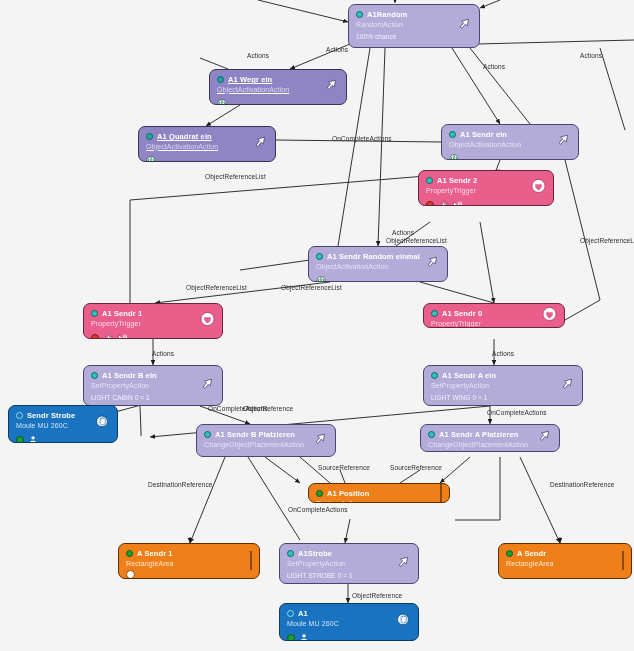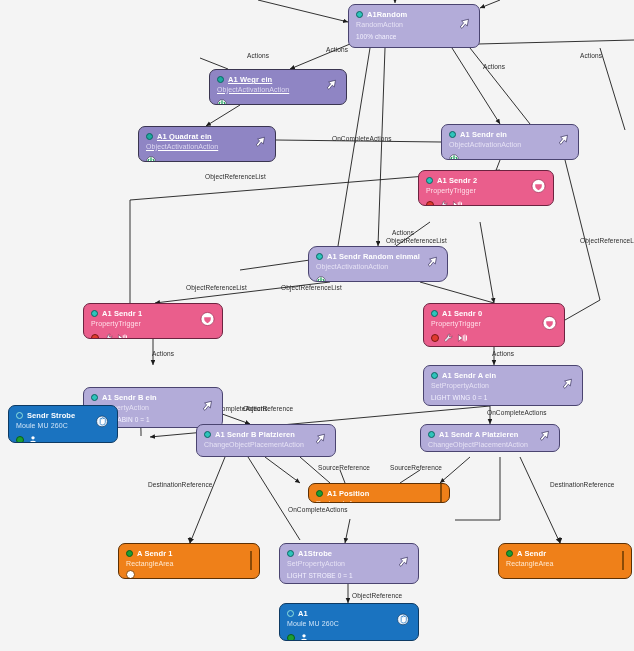--- a/index.html
+++ b/index.html
@@ -340,21 +340,21 @@
           <span class="ico"><svg width="11" height="10" viewBox="0 0 13 12">
               <path d="M1.6 2.0 L1.6 10.0 L6.6 6.0 Z" fill="#ffffff" stroke="#6c2340" stroke-width="0.6"></path>
               <path d="M7.4 3.2 v5.6 M9.4 2.2 v7.6 M11.3 3.4 v5.2" stroke="#ffffff" stroke-width="1.1" stroke-linecap="round"></path>
             </svg></span>
         </div>
         <span class="corner-icon"><svg width="15" height="15" viewBox="0 0 16 16">
             <circle cx="8" cy="8" r="7" fill="#ffffff" stroke="#a03158" stroke-width="0.8"></circle>
             <path d="M4.5 6.2 h7 v1.6 q0 3.2 -3.5 4.6 q-3.5 -1.4 -3.5 -4.6 z" fill="#ea5e8c"></path>
           </svg></span>
       </div>
-      <div class="node n-lav" style="left: 308px; top: 246px; width: 140px; height: 36px; border-radius: 9px;">
+      <div class="node n-lav" style="left: 308px; top: 246px; width: 140px; height: 36px;">
         <div class="title-row">
           <span class="dot"></span>
           <span class="title">A1 Sendr Random einmal</span>
         </div>
         <div class="subtitle">ObjectActivationAction</div>
         <div class="badges">
           <span class="ico"><svg width="10" height="10" viewBox="0 0 12 12">
               <circle cx="6" cy="6" r="5.2" fill="#ffffff" stroke="#3a3550" stroke-width="0.7"></circle>
               <path d="M6 2.2 V6.2" stroke="#159e55" stroke-width="1.5" stroke-linecap="round"></path>
               <path d="M3.4 4.0 a3.3 3.3 0 1 0 5.2 0" fill="none" stroke="#159e55" stroke-width="1.4" stroke-linecap="round"></path>
@@ -378,42 +378,42 @@
           <span class="ico"><svg width="11" height="10" viewBox="0 0 13 12">
               <path d="M1.6 2.0 L1.6 10.0 L6.6 6.0 Z" fill="#ffffff" stroke="#6c2340" stroke-width="0.6"></path>
               <path d="M7.4 3.2 v5.6 M9.4 2.2 v7.6 M11.3 3.4 v5.2" stroke="#ffffff" stroke-width="1.1" stroke-linecap="round"></path>
             </svg></span>
         </div>
         <span class="corner-icon"><svg width="15" height="15" viewBox="0 0 16 16">
             <circle cx="8" cy="8" r="7" fill="#ffffff" stroke="#a03158" stroke-width="0.8"></circle>
             <path d="M4.5 6.2 h7 v1.6 q0 3.2 -3.5 4.6 q-3.5 -1.4 -3.5 -4.6 z" fill="#ea5e8c"></path>
           </svg></span>
       </div>
-      <div class="node n-pink" style="left: 423px; top: 303px; width: 142px; height: 44px;">
+      <div class="node n-pink" style="left: 423px; top: 303px; width: 142px; height: 25px;">
         <div class="title-row">
           <span class="dot"></span>
           <span class="title">A1 Sendr 0</span>
         </div>
         <div class="subtitle">PropertyTrigger</div>
         <div class="badges">
           <span class="red-dot"></span>
           <span class="ico"><svg width="10" height="10" viewBox="0 0 12 12">
               <path d="M8.6 1.4 a2.6 2.6 0 0 0 -3.2 3.4 L1.6 8.6 l1.8 1.8 l3.8 -3.8 a2.6 2.6 0 0 0 3.4 -3.2 L8.8 5.2 L6.8 3.2 Z" fill="#e9eef5" stroke="#6c2340" stroke-width="0.6"></path>
             </svg></span>
           <span class="ico"><svg width="11" height="10" viewBox="0 0 13 12">
               <path d="M1.6 2.0 L1.6 10.0 L6.6 6.0 Z" fill="#ffffff" stroke="#6c2340" stroke-width="0.6"></path>
               <path d="M7.4 3.2 v5.6 M9.4 2.2 v7.6 M11.3 3.4 v5.2" stroke="#ffffff" stroke-width="1.1" stroke-linecap="round"></path>
             </svg></span>
         </div>
         <span class="corner-icon"><svg width="15" height="15" viewBox="0 0 16 16">
             <circle cx="8" cy="8" r="7" fill="#ffffff" stroke="#a03158" stroke-width="0.8"></circle>
             <path d="M4.5 6.2 h7 v1.6 q0 3.2 -3.5 4.6 q-3.5 -1.4 -3.5 -4.6 z" fill="#ea5e8c"></path>
           </svg></span>
       </div>
-      <div class="node n-lav" style="left: 83px; top: 365px; width: 140px; height: 41px; margin-top: 22px;">
+      <div class="node n-lav" style="left: 83px; top: 365px; width: 140px; height: 41px;">
         <div class="title-row">
           <span class="dot"></span>
           <span class="title">A1 Sendr B ein</span>
         </div>
         <div class="subtitle">SetPropertyAction</div>
         <div class="valueline">LIGHT CABIN 0 = 1</div>
         <span class="corner-icon"><svg width="16" height="16" viewBox="0 0 16 16">
             <path d="M12.5 3.2 L5.6 5.0 L7.6 6.8 L4.2 11.0 L6.0 12.4 L9.3 8.2 L11.3 10.0 Z" fill="#ffffff" stroke="#4a4470" stroke-width="0.8" stroke-linejoin="round"></path>
           </svg></span>
       </div>

